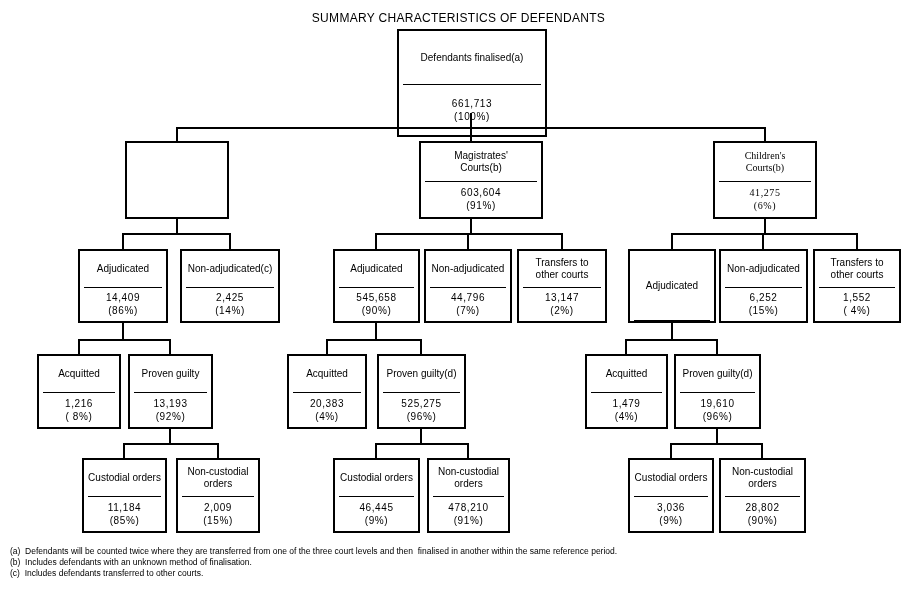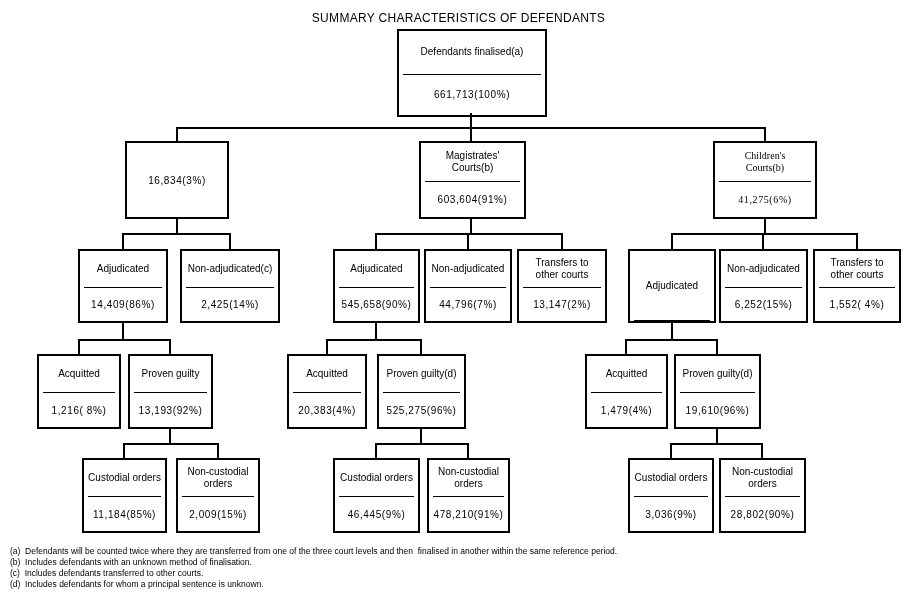--- a/index.html
+++ b/index.html
@@ -14,30 +14,30 @@
   .node{
     position:absolute;border:2px solid #000;background:#fff;box-sizing:border-box;
     display:flex;flex-direction:column;text-align:center;
   }
   .nlabel{
     flex:1.02;display:flex;align-items:center;justify-content:center;
     white-space:pre-line;font-size:10px;line-height:12px;
     margin:0 4px;border-bottom:1px solid #000;padding:1px 0;
   }
   .nvalue{
-    flex:1;display:flex;align-items:center;justify-content:center;
+    flex:1;display:flex;flex-direction:column;align-items:center;justify-content:center;
     font-size:10px;line-height:13px;letter-spacing:.6px;
   }
   .ln{position:absolute;background:#000;}
   #footnotes{position:absolute;left:10px;top:546px;font-size:8.5px;line-height:11px;}
   .fn{white-space:pre;}
   
-  #n-root     {left:397px;top:29px; width:150px;height:88px;}
+  #n-root     {left:397px;top:29px; width:150px;height:108px;}
   #n-higher   {left:125px;top:141px;width:104px;height:78px;}
-  #n-mag      {left:419px;top:141px;width:107px;height:78px;}
+  #n-mag      {left:419px;top:141px;width:124px;height:78px;}
   #n-child    {left:713px;top:141px;width:104px;height:78px;font-family:Liberation Serif, serif;}
   #n-h-adj    {left:78px; top:249px;width:90px; height:74px;}
   #n-h-nonadj {left:180px;top:249px;width:100px;height:74px;}
   #n-m-adj    {left:333px;top:249px;width:87px; height:74px;}
   #n-m-nonadj {left:424px;top:249px;width:88px; height:74px;}
   #n-m-trans  {left:517px;top:249px;width:90px; height:74px;}
   #n-c-adj    {left:628px;top:249px;width:88px; height:74px;}
   #n-c-nonadj {left:719px;top:249px;width:89px; height:74px;}
   #n-c-trans  {left:813px;top:249px;width:88px; height:74px;}
   #n-h-acq    {left:37px; top:354px;width:84px; height:75px;}
@@ -62,24 +62,20 @@
 
   <div class="node" id="n-root">
     <div class="nlabel">Defendants finalised(a)</div>
     <div class="nvalue">
       <div>661,713</div>
       <div>(100%)</div>
     </div>
   </div>
 
   <div class="node" id="n-higher">
-    <div class="nvalue">
-      <div>16,834</div>
-      <div>(3%)</div>
-    </div>
   </div>
   <div class="node" id="n-mag">
     <div class="nlabel">Magistrates'
 Courts(b)</div>
     <div class="nvalue">
       <div>603,604</div>
       <div>(91%)</div>
     </div>
   </div>
   <div class="node" id="n-child">
@@ -285,16 +281,15 @@
 
   <div class="ln" style="left:716px;top:429px;width:2px;height:16px"></div>
   <div class="ln" style="left:670px;top:443px;width:93px;height:2px"></div>
   <div class="ln" style="left:670px;top:443px;width:2px;height:15px"></div>
   <div class="ln" style="left:761px;top:443px;width:2px;height:15px"></div>
 
   <div id="footnotes">
     <div class="fn">(a)  Defendants will be counted twice where they are transferred from one of the three court levels and then  finalised in another within the same reference period.</div>
     <div class="fn">(b)  Includes defendants with an unknown method of finalisation.</div>
     <div class="fn">(c)  Includes defendants transferred to other courts.</div>
-    <div class="fn">(d)  Includes defendants for whom a principal sentence is unknown.</div>
   </div>
 
 </div>
 
 </body></html>

